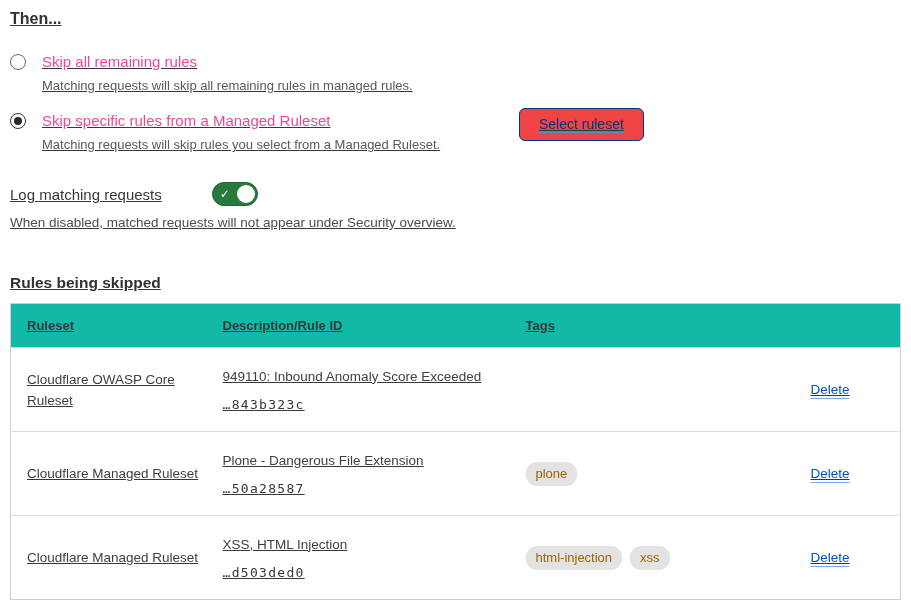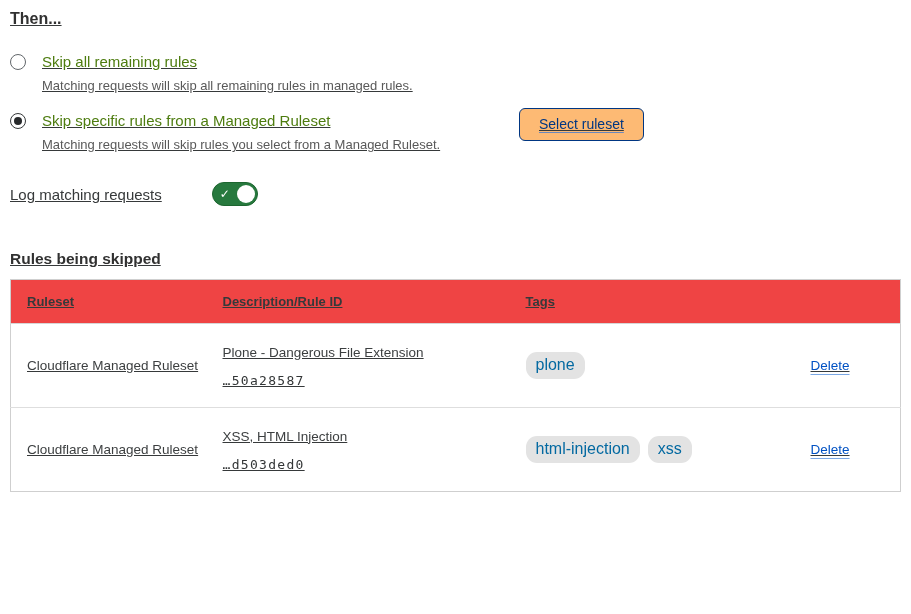--- a/index.html
+++ b/index.html
@@ -40,35 +40,35 @@
     content: "";
     position: absolute;
     left: 3px; top: 3px;
     width: 8px; height: 8px;
     border-radius: 50%;
     background: #27292b;
   }
   .option-text { margin-left: 16px; width: 460px; }
   .option-label {
     font-size: 15px;
-    color: #4d7c0f;
+    color: #ec4899;
     line-height: 19px;
   }
   .option-desc {
     font-size: 13px;
     color: #595959;
     margin-top: 6px;
     line-height: 17px;
   }
 
   
   .select-ruleset-btn {
     margin-left: 17px;
     margin-top: -3px;
-    background: #fdba74;
+    background: #ef4444;
     border: 1.5px solid #003682;
     border-radius: 6px;
     padding: 7px 19px 8px 19px;
     font-family: "Liberation Sans", "DejaVu Sans", sans-serif;
     font-size: 14px;
     color: #003682;
     text-decoration: underline;
     text-decoration-color: #6b88bd;
     text-underline-offset: 3px;
     cursor: pointer;
@@ -122,21 +122,21 @@
     table-layout: fixed;
     border: 1px solid #cfcfcf;
   }
   table.rules th {
     text-align: left;
     font-size: 13px;
     font-weight: 700;
     color: #36393a;
     padding: 14px 8px 14px 16px;
     border-bottom: 1px solid #d6d6d6;
-    background: #ef4444;
+    background: #14b8a6;
   }
   table.rules td {
     padding: 15px 8px 15px 16px;
     vertical-align: middle;
     border-bottom: 1px solid #dedede;
     font-size: 13.5px;
     color: #3c3f40;
     height: 84px;
   }
   table.rules tr:last-child td { border-bottom: none; }
@@ -149,22 +149,22 @@
   .rule-id {
     font-family: "DejaVu Sans Mono", "Liberation Mono", monospace;
     font-size: 13px;
     letter-spacing: 1.3px;
     margin-top: 11px;
     color: #333637;
   }
   .tag-pill {
     display: inline-block;
     background: #e3e3e3;
-    color: #0369a1;
-    font-size: 16px;
+    color: #a16207;
+    font-size: 13px;
     line-height: 1;
     padding: 5px 10px 6px 10px;
     border-radius: 11px;
     margin-right: 8px;
     text-align: right;
   }
   .delete-link {
     color: #0051c3;
     font-size: 13.5px;
     text-decoration: underline;
@@ -197,34 +197,46 @@
     <button class="select-ruleset-btn">Select ruleset</button>
   </div>
 
   <div class="log-row">
     <span class="log-label">Log matching requests</span>
     <div class="toggle">
       <span class="check">✓</span>
       <span class="knob"></span>
     </div>
   </div>
+  <div class="toggle-desc">When disabled, matched requests will not appear under Security overview.</div>
 
   <div class="section-title skipped-title">Rules being skipped</div>
 
   <table class="rules">
     <thead>
       <tr>
         <th class="col-ruleset">Ruleset</th>
         <th class="col-desc">Description/Rule ID</th>
         <th class="col-tags">Tags</th>
         <th class="col-action"></th>
       </tr>
     </thead>
     <tbody>
       <tr>
+        <td class="ruleset-name">Cloudflare OWASP Core Ruleset</td>
+        <td>
+          <div class="rule-desc">949110: Inbound Anomaly Score Exceeded</div>
+          <div class="rule-id">…843b323c</div>
+        </td>
+        <td></td>
+        <td>
+          <a class="delete-link">Delete</a>
+        </td>
+      </tr>
+      <tr>
         <td class="ruleset-name">Cloudflare Managed Ruleset</td>
         <td>
           <div class="rule-desc">Plone - Dangerous File Extension</div>
           <div class="rule-id">…50a28587</div>
         </td>
         <td>
           <span class="tag-pill">plone</span>
         </td>
         <td>
           <a class="delete-link">Delete</a>

